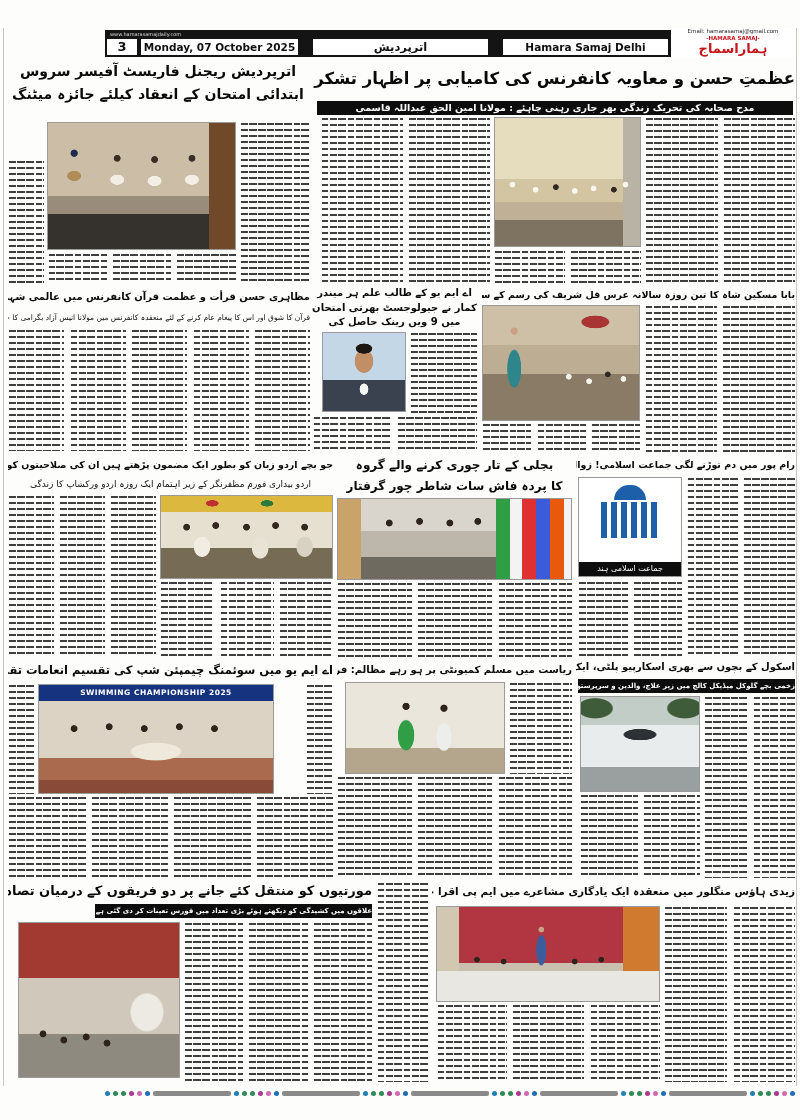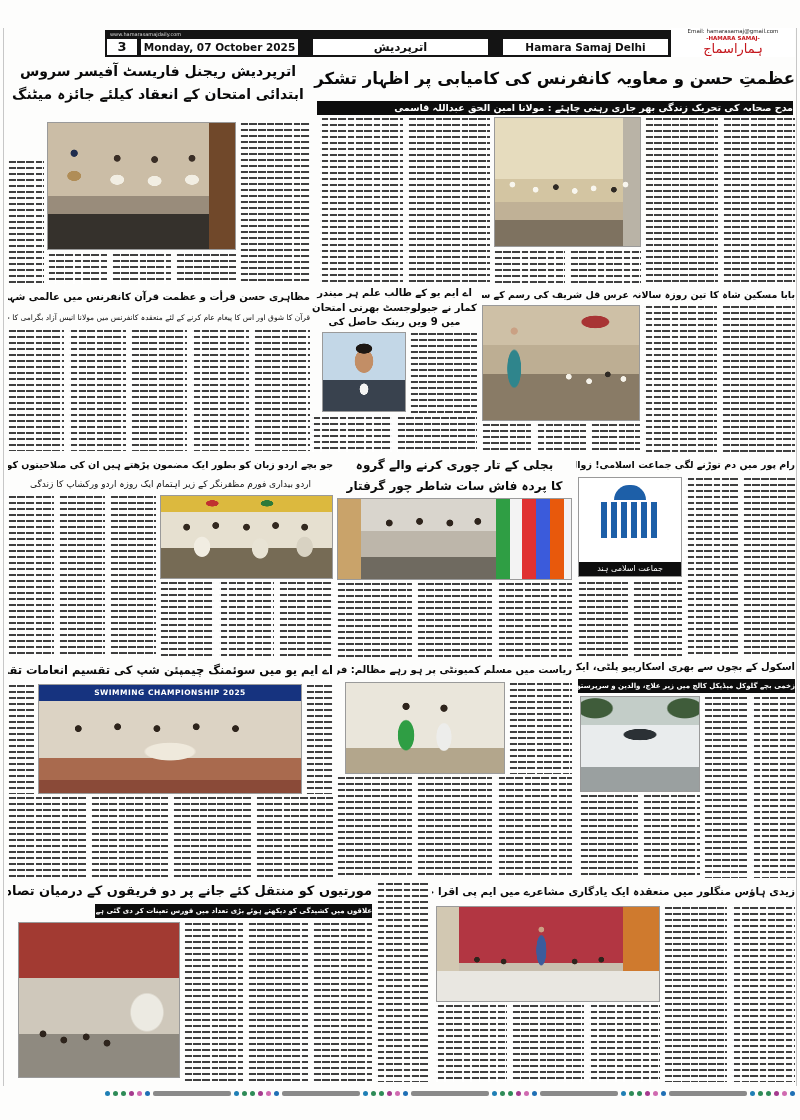--- a/index.html
+++ b/index.html
@@ -3,21 +3,21 @@
 <meta charset="utf-8">
 <style>
   * { margin:0; padding:0; box-sizing:border-box; }
   html,body { width:800px; height:1120px; }
   body { background:#fdfdfc; font-family:"DejaVu Sans", sans-serif; position:relative; overflow:hidden; }
   .abs { position:absolute; }
   .rtl { direction:rtl; }
   .nw { white-space:nowrap; overflow:hidden; }
   .hl { position:absolute; color:#0a0a0a; font-weight:bold; text-align:center; overflow:hidden; }
   .sub { position:absolute; color:#111; text-align:center; overflow:hidden; white-space:nowrap; }
-  .bar { position:absolute; background:#0d0d0d; color:#fff; font-weight:bold; overflow:hidden; white-space:nowrap; }
+  .bar { position:absolute; background:#0d0d0d; color:#fff; font-weight:bold; text-align:center; overflow:hidden; white-space:nowrap; }
   .txt { background-image:
       repeating-linear-gradient(90deg, rgba(255,255,255,.95) 0 1.5px, transparent 1.5px 8px, rgba(255,255,255,.95) 8px 9.5px, transparent 9.5px 17px, rgba(255,255,255,.95) 17px 18px, transparent 18px 26px),
       repeating-linear-gradient(180deg, transparent 0 .8px, #3f3f3f .8px 2.9px, transparent 2.9px 6px); }
   .cols { position:absolute; display:flex; gap:5px; }
   .col { flex:1; }
   .photo { position:absolute; border:1px solid #9a9a9a; overflow:hidden; }
   .vline { position:absolute; width:1px; background:#c7c7c7; top:28px; height:1058px; }
 
   
   .hband { position:absolute; background:#141414; }
@@ -138,21 +138,21 @@
 
 <div class="hband" style="left:105px;top:30px;width:566px;height:27px"></div>
 <div class="abs" style="left:110px;top:31px;width:200px;height:7px;font-size:5px;color:#ddd;line-height:7px">www.hamarasamajdaily.com</div>
 <div class="hbox" style="left:107px;width:30px;font-size:13px;line-height:16px">3</div>
 <div class="hbox" style="left:141px;width:157px;font-size:10.5px;line-height:16px">Monday, 07 October 2025</div>
 <div class="hbox rtl" style="left:313px;width:175px;font-size:11.5px;line-height:16px">اترپردیش</div>
 <div class="hbox" style="left:503px;width:165px;font-size:10.5px;line-height:16px">Hamara Samaj Delhi</div>
 <div class="abs" style="left:671px;top:28px;width:124px;height:29px;background:#fff">
   <div style="font-size:5.5px;color:#222;text-align:center;line-height:7px;white-space:nowrap;overflow:hidden">Email: hamarasamaj@gmail.com</div>
   <div style="font-size:5.5px;color:#c4161c;font-weight:bold;text-align:center;line-height:6px;white-space:nowrap;overflow:hidden">-HAMARA SAMAJ-</div>
-  <div class="rtl" style="font-size:13px;color:#c4161c;font-weight:normal;text-align:center;line-height:16px;white-space:nowrap;overflow:hidden">ہماراسماج</div>
+  <div class="rtl" style="font-size:13px;color:#c4161c;font-weight:bold;text-align:center;line-height:16px;white-space:nowrap;overflow:hidden">ہماراسماج</div>
 </div>
 
 <div class="hl rtl nw" style="left:313px;top:58px;width:482px;height:42px;font-size:16.5px;line-height:42px;letter-spacing:-0.3px">عظمتِ حسن و معاویہ کانفرنس کی کامیابی پر اظہار تشکر کی نشست کا انعقاد</div>
 <div class="bar rtl" style="left:317px;top:101px;width:476px;height:14px;font-size:9.5px;line-height:14px">مدح صحابہ کی تحریک زندگی بھر جاری رہنی چاہئے : مولانا امین الحق عبداللہ قاسمی</div>
 <div class="photo ph-lead" style="left:494px;top:117px;width:147px;height:130px"></div>
 <div class="cols" style="left:320px;top:117px;width:170px;height:167px">
     <div class="col txt"></div>
     <div class="col txt"></div>
   </div>
 <div class="cols" style="left:645px;top:117px;width:150px;height:167px">
@@ -244,21 +244,21 @@
 <div class="cols" style="left:686px;top:477px;width:109px;height:181px">
     <div class="col txt"></div>
     <div class="col txt"></div>
   </div>
 <div class="cols" style="left:578px;top:581px;width:104px;height:77px">
     <div class="col txt"></div>
     <div class="col txt"></div>
   </div>
 
 <div class="hl rtl nw" style="left:8px;top:660px;width:325px;height:20px;font-size:11.5px;line-height:20px">اے ایم یو میں سوئمنگ چیمپئن شپ کی تقسیم انعامات تقریب منعقد</div>
-<div class="photo" style="left:38px;top:684px;width:264px;height:110px">
+<div class="photo" style="left:38px;top:684px;width:236px;height:110px">
   <div class="swim-banner">SWIMMING CHAMPIONSHIP 2025</div>
   <div class="swim-body"></div>
 </div>
 <div class="cols" style="left:8px;top:684px;width:26px;height:110px">
     <div class="col txt"></div>
   </div>
 <div class="cols" style="left:306px;top:684px;width:27px;height:110px">
     <div class="col txt"></div>
   </div>
 <div class="cols" style="left:8px;top:796px;width:325px;height:82px">

